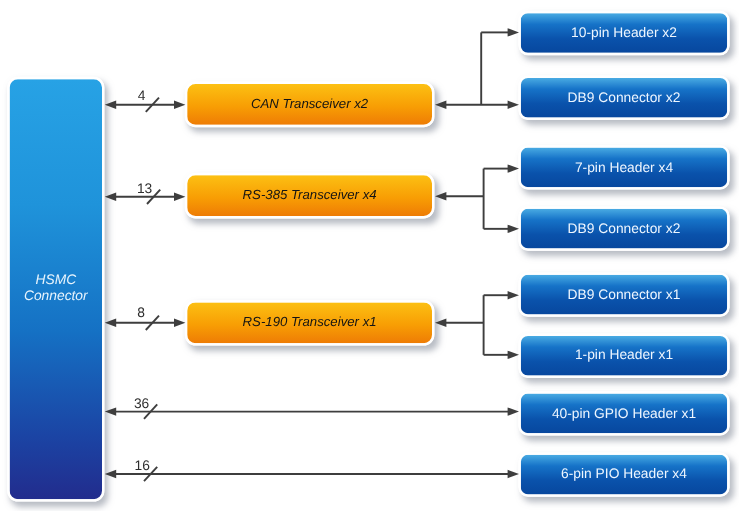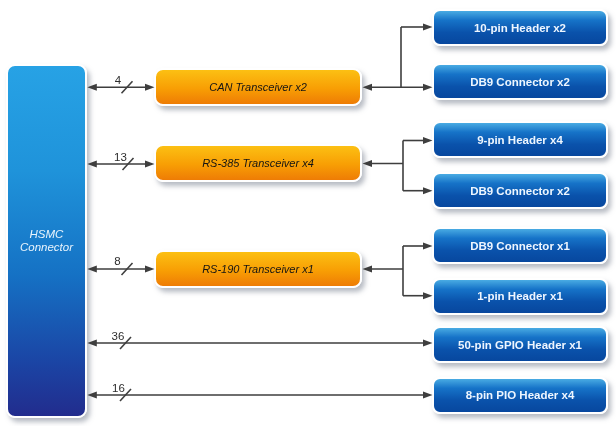--- a/index.html
+++ b/index.html
@@ -3,43 +3,43 @@
 <meta charset="utf-8">
 <style>
   html,body{margin:0;padding:0;}
   *{-webkit-font-smoothing:antialiased;}
   body{width:616px;height:426px;background:#ffffff;position:relative;
        font-family:"Liberation Sans", sans-serif;overflow:hidden;}
   .box{position:absolute;box-sizing:border-box;border:2px solid #ffffff;
        display:flex;align-items:center;justify-content:center;text-align:center;
        box-shadow:3px 4px 5px rgba(125,133,148,0.55);}
   .blue{background:linear-gradient(180deg,#49abe3 0%,#1673c8 28%,#0a52ab 65%,#07479e 100%);
-        border-radius:8px;color:#eef6ff;font-size:11.5px;font-weight:bold;}
+        border-radius:8px;color:#eef6ff;font-size:11.5px;}
   .orange{background:linear-gradient(180deg,#fcc013 0%,#f89e04 55%,#ee7c05 100%);
         border-radius:9px;color:#141414;font-size:11px;font-style:italic;}
   .hsmc{background:linear-gradient(180deg,#27a2e5 0%,#1f93da 30%,#1571c4 60%,#1b44a4 85%,#222c8d 100%);
         border-radius:9px;color:#e8f4fd;font-size:11.5px;line-height:13px;font-style:italic;}
   svg{position:absolute;left:0;top:0;}
 </style>
 </head>
 <body>
   <div class="box hsmc" style="left:6px;top:64px;width:81px;height:354px;">HSMC<br>Connector</div>
 
   <div class="box orange" style="left:154px;top:67.5px;width:208px;height:38px;">CAN Transceiver x2</div>
   <div class="box orange" style="left:154px;top:144px;width:208px;height:38px;">RS-385 Transceiver x4</div>
   <div class="box orange" style="left:154px;top:250px;width:208px;height:38px;">RS-190 Transceiver x1</div>
 
   <div class="box blue" style="left:432px;top:9px;width:176px;height:37px;">10-pin Header x2</div>
   <div class="box blue" style="left:432px;top:63px;width:176px;height:37px;">DB9 Connector x2</div>
-  <div class="box blue" style="left:432px;top:121px;width:176px;height:37px;">9-pin Header x4</div>
+  <div class="box blue" style="left:432px;top:121px;width:176px;height:37px;">7-pin Header x4</div>
   <div class="box blue" style="left:432px;top:172px;width:176px;height:37px;">DB9 Connector x2</div>
   <div class="box blue" style="left:432px;top:227px;width:176px;height:37px;">DB9 Connector x1</div>
   <div class="box blue" style="left:432px;top:277.5px;width:176px;height:37px;">1-pin Header x1</div>
-  <div class="box blue" style="left:432px;top:326px;width:176px;height:37px;">50-pin GPIO Header x1</div>
-  <div class="box blue" style="left:432px;top:376.5px;width:176px;height:37px;">8-pin PIO Header x4</div>
+  <div class="box blue" style="left:432px;top:326px;width:176px;height:37px;">40-pin GPIO Header x1</div>
+  <div class="box blue" style="left:432px;top:376.5px;width:176px;height:37px;">6-pin PIO Header x4</div>
 
   <svg width="616" height="426" viewBox="0 0 616 426">
     <g stroke="#3e3e3e" stroke-width="1.6" fill="none">
 
       <line x1="95" y1="87.3" x2="147" y2="87.3"></line>
       <line x1="95" y1="164" x2="147" y2="164"></line>
       <line x1="95" y1="269" x2="147" y2="269"></line>
       <line x1="95" y1="343" x2="425" y2="343"></line>
       <line x1="95" y1="395" x2="425" y2="395"></line>
 

